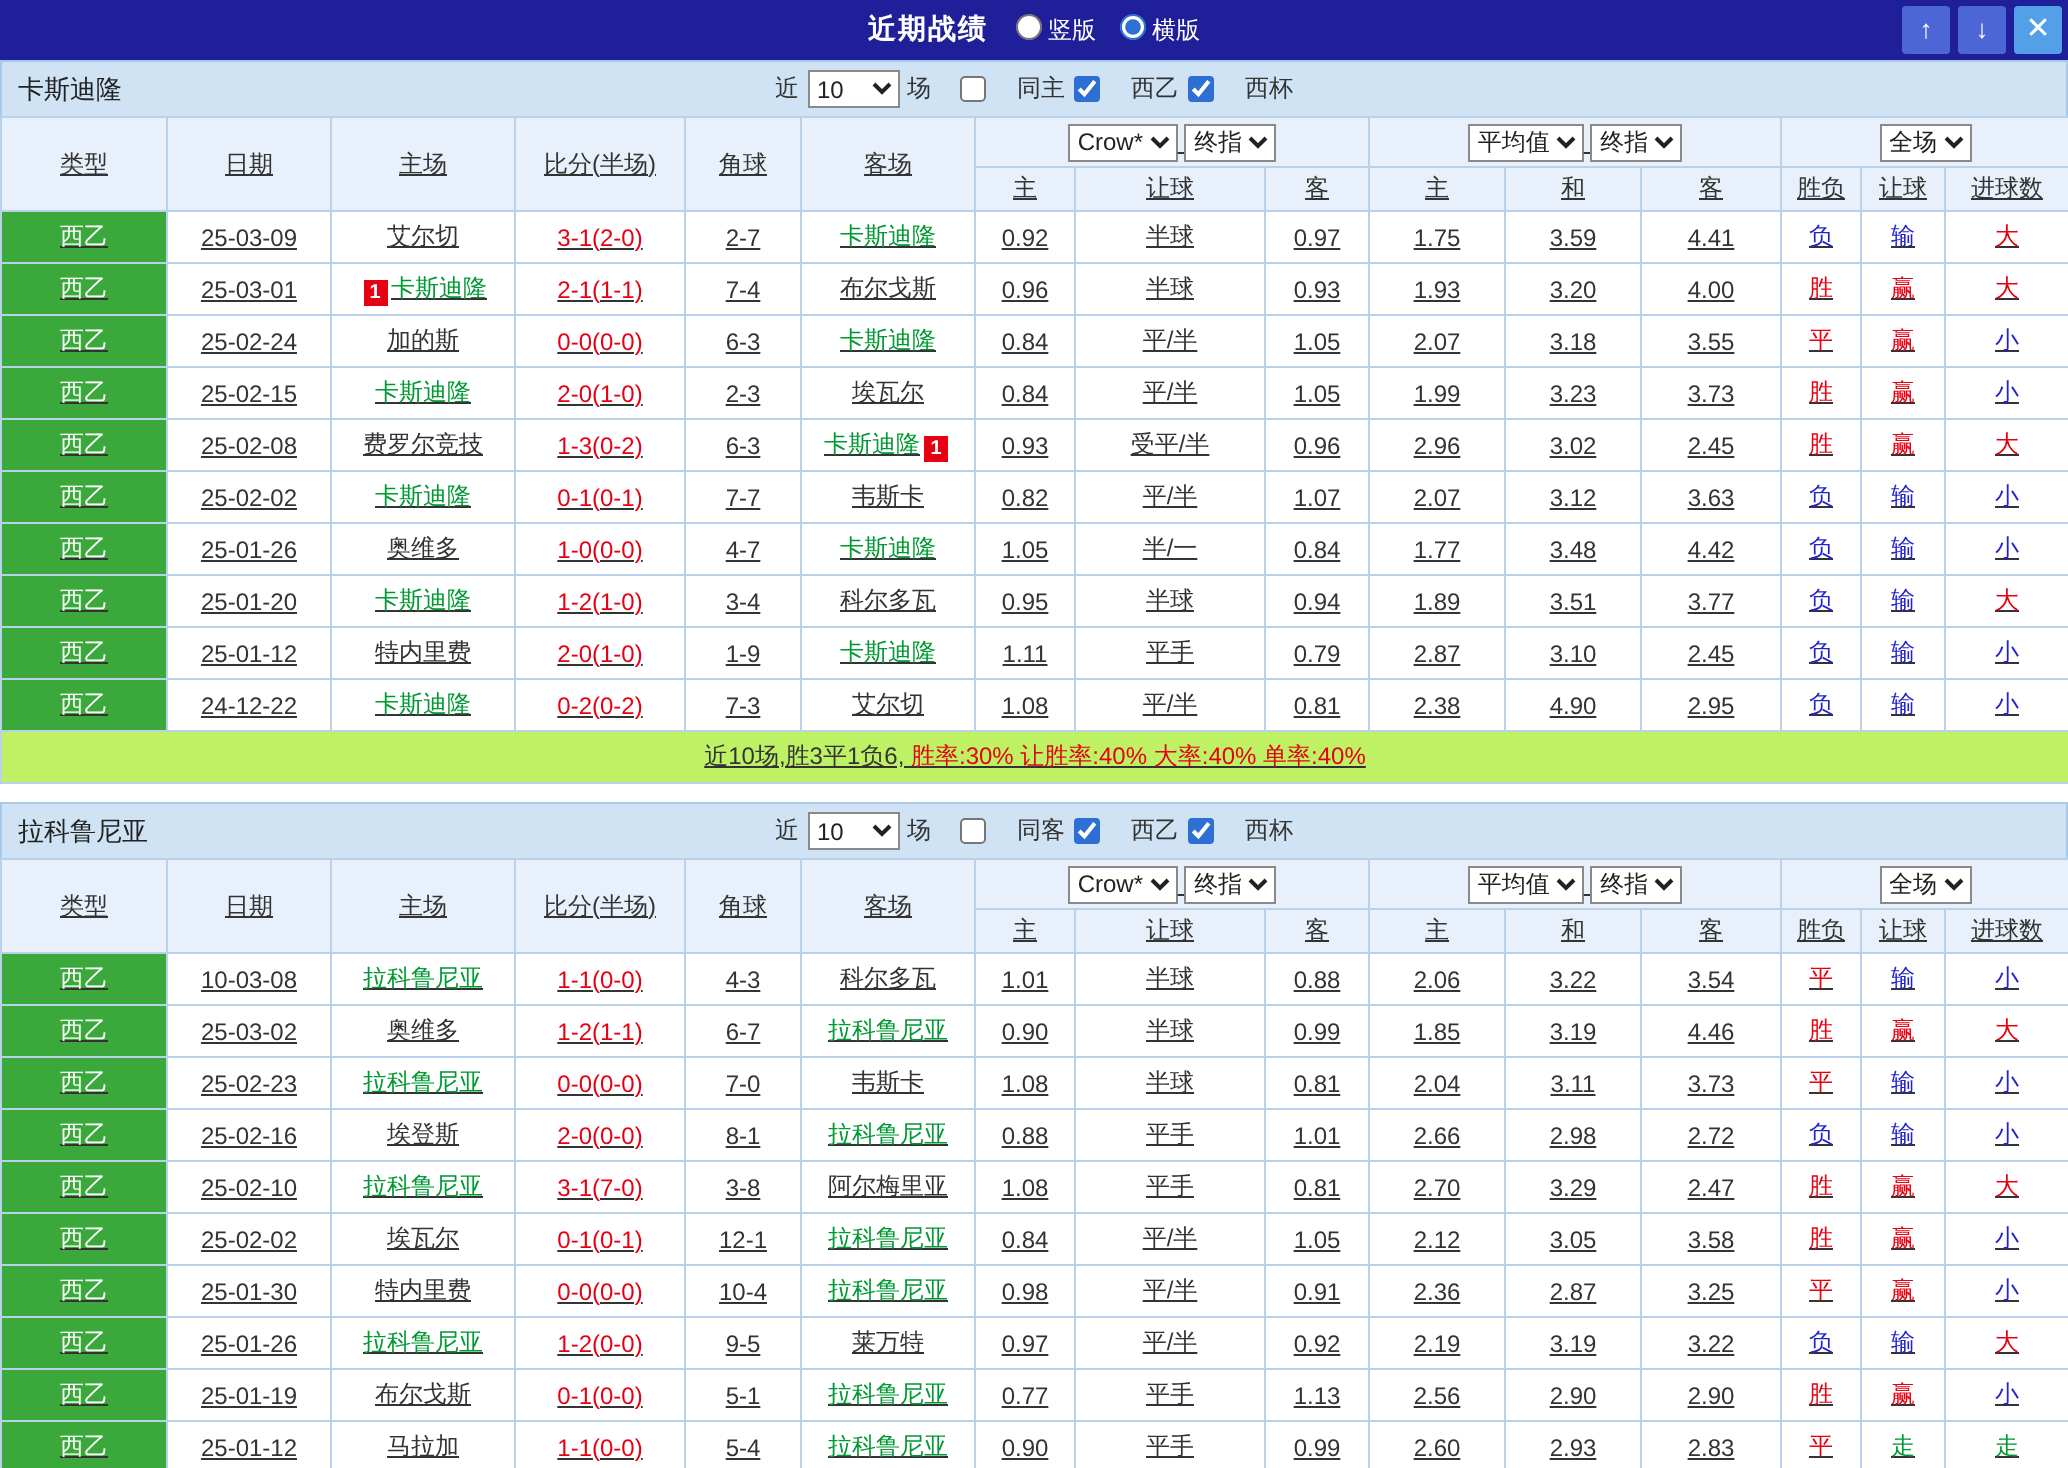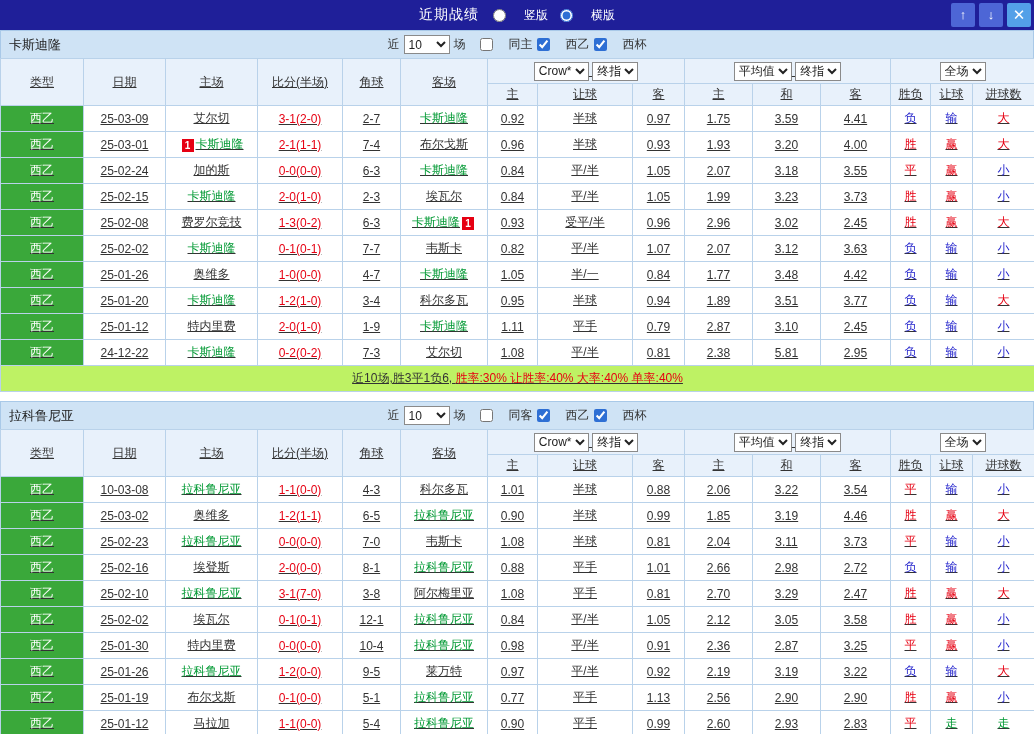--- a/index.html
+++ b/index.html
@@ -1,23 +1,23 @@
 <!DOCTYPE html>
 <html><head>
 <meta charset="utf-8">
 <style>
   html,body{margin:0;padding:0;}
   body{width:1034px;background:#fff;font-family:"Liberation Sans","DejaVu Sans",sans-serif;font-size:12px;color:#333;}
 
   
   .topbar{height:30px;background:#1f1f99;display:flex;align-items:center;position:relative;color:#fff;}
   .topbar-center{flex:1;display:flex;justify-content:center;align-items:center;gap:14px;}
-  .panel-title{font-size:14px;font-weight:normal;letter-spacing:1px;}
+  .panel-title{font-size:14px;font-weight:bold;letter-spacing:1px;}
   .radio-group{display:flex;align-items:center;gap:12px;font-size:12px;}
-  .radio-group label{display:flex;align-items:center;gap:18px;cursor:pointer;}
+  .radio-group label{display:flex;align-items:flex-start;gap:3px;cursor:pointer;}
   input[type=radio],input[type=checkbox]{width:13px;height:13px;margin:0;accent-color:#2e6fd4;}
   .topbar-buttons{position:absolute;right:3px;top:3px;display:flex;gap:4px;}
   .tb-btn{width:24px;height:24px;border:none;border-radius:2px;color:#fff;font-size:13px;line-height:24px;text-align:center;padding:0;cursor:pointer;}
   .btn-up,.btn-down{background:#4d66d6;}
   .btn-close{background:#53a0e8;font-size:15px;}
 
   
   .section-header{height:27px;background:#cfe3f5;border:1px solid #a9c9e8;border-bottom:none;display:flex;align-items:center;position:relative;}
   .team-name{position:absolute;left:8px;font-size:13px;color:#222;}
   .filters{flex:1;display:flex;justify-content:center;align-items:center;gap:4px;}
@@ -300,21 +300,21 @@
           <td class="c-league">西乙</td>
           <td class="c-date">24-12-22</td>
           <td class="c-team"><span class="team focus">卡斯迪隆</span></td>
           <td class="c-score">0-2(0-2)</td>
           <td class="c-corner">7-3</td>
           <td class="c-team"><span class="team">艾尔切</span></td>
           <td class="c-num">1.08</td>
           <td class="c-num">平/半</td>
           <td class="c-num">0.81</td>
           <td class="c-num">2.38</td>
-          <td class="c-num">5.81</td>
+          <td class="c-num">4.90</td>
           <td class="c-num">2.95</td>
           <td class="cr-blue">负</td>
           <td class="cr-blue">输</td>
           <td class="cr-blue">小</td>
         </tr>
       </tbody>
     <tfoot>
       <tr>
         <td colspan="15" id="summary-0"><span class="sum-black">近10场,胜3平1负6, </span><span class="sum-red">胜率:30% 让胜率:40% 大率:40% 单率:40%</span></td>
       </tr>
@@ -411,21 +411,21 @@
           <td class="c-num">3.54</td>
           <td class="cr-red">平</td>
           <td class="cr-blue">输</td>
           <td class="cr-blue">小</td>
         </tr>
         <tr>
           <td class="c-league">西乙</td>
           <td class="c-date">25-03-02</td>
           <td class="c-team"><span class="team">奥维多</span></td>
           <td class="c-score">1-2(1-1)</td>
-          <td class="c-corner">6-5</td>
+          <td class="c-corner">6-7</td>
           <td class="c-team"><span class="team focus">拉科鲁尼亚</span></td>
           <td class="c-num">0.90</td>
           <td class="c-num">半球</td>
           <td class="c-num">0.99</td>
           <td class="c-num">1.85</td>
           <td class="c-num">3.19</td>
           <td class="c-num">4.46</td>
           <td class="cr-red">胜</td>
           <td class="cr-red">赢</td>
           <td class="cr-red">大</td>

